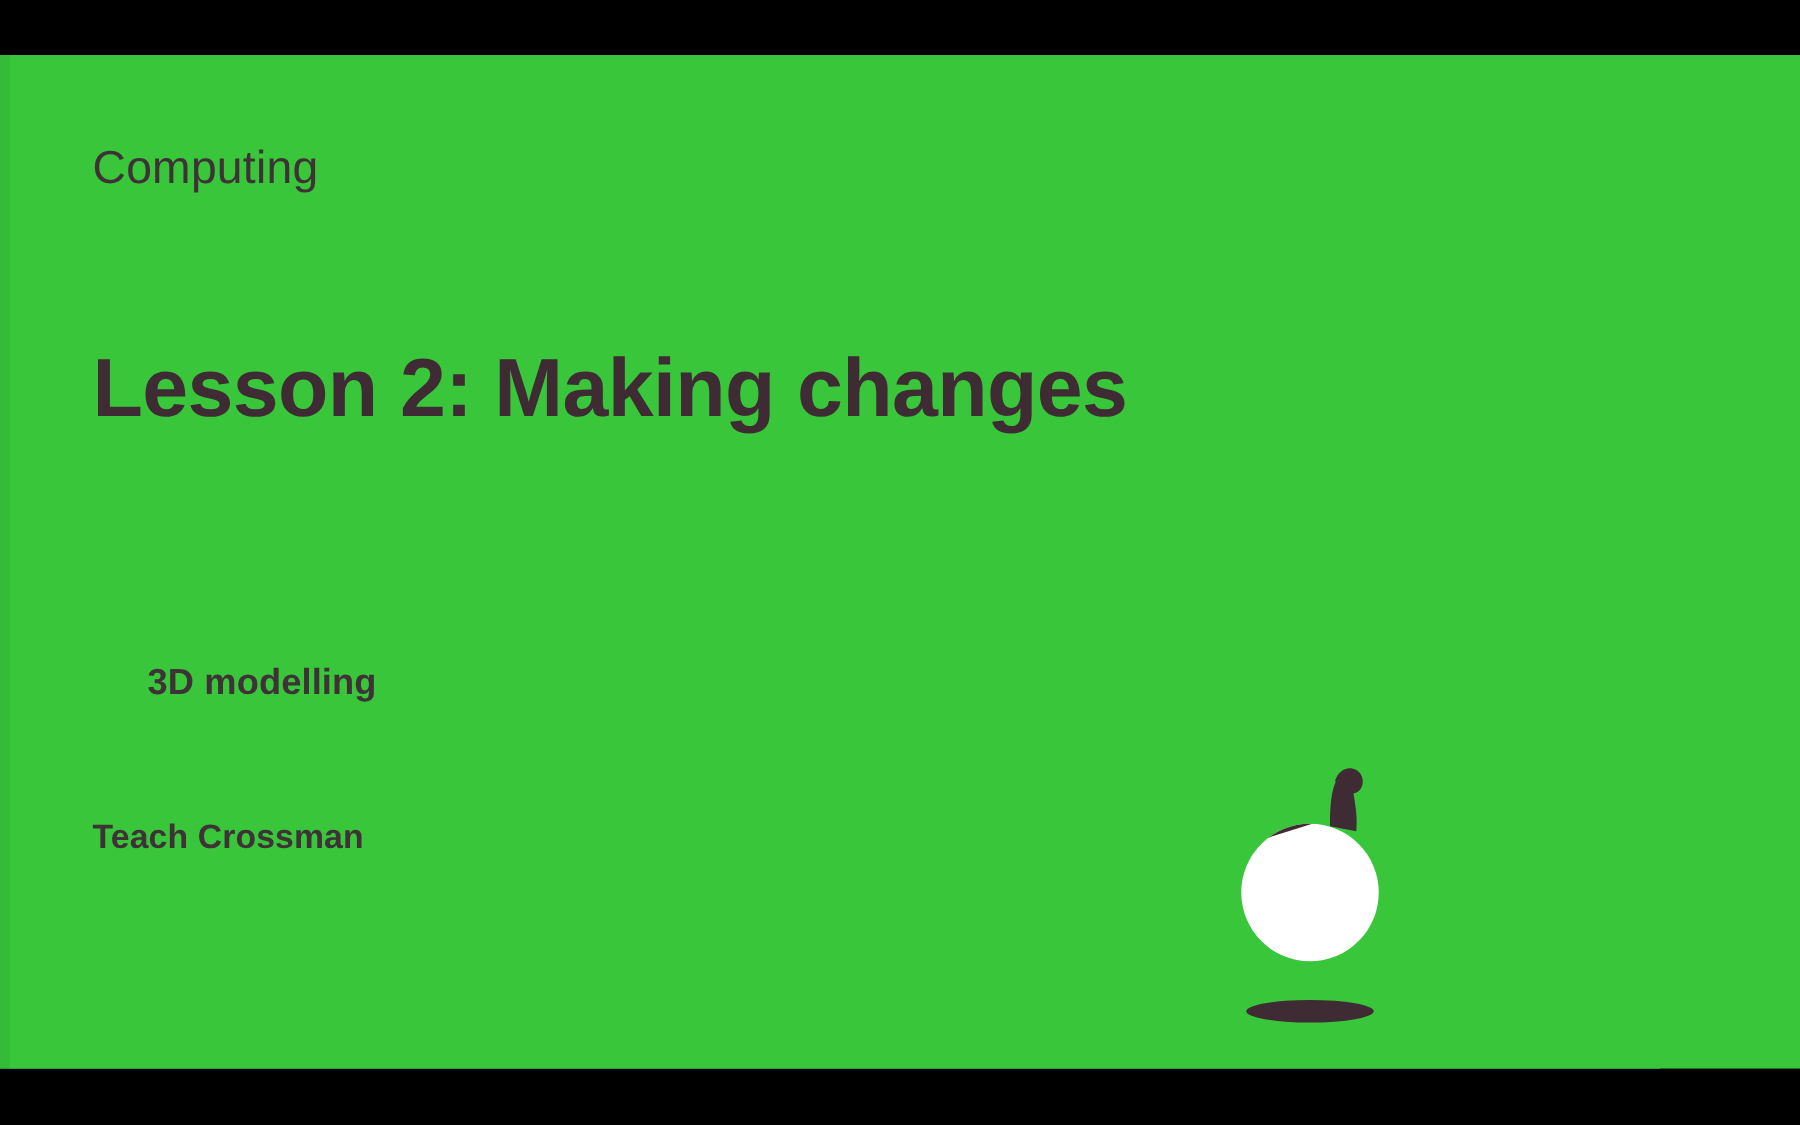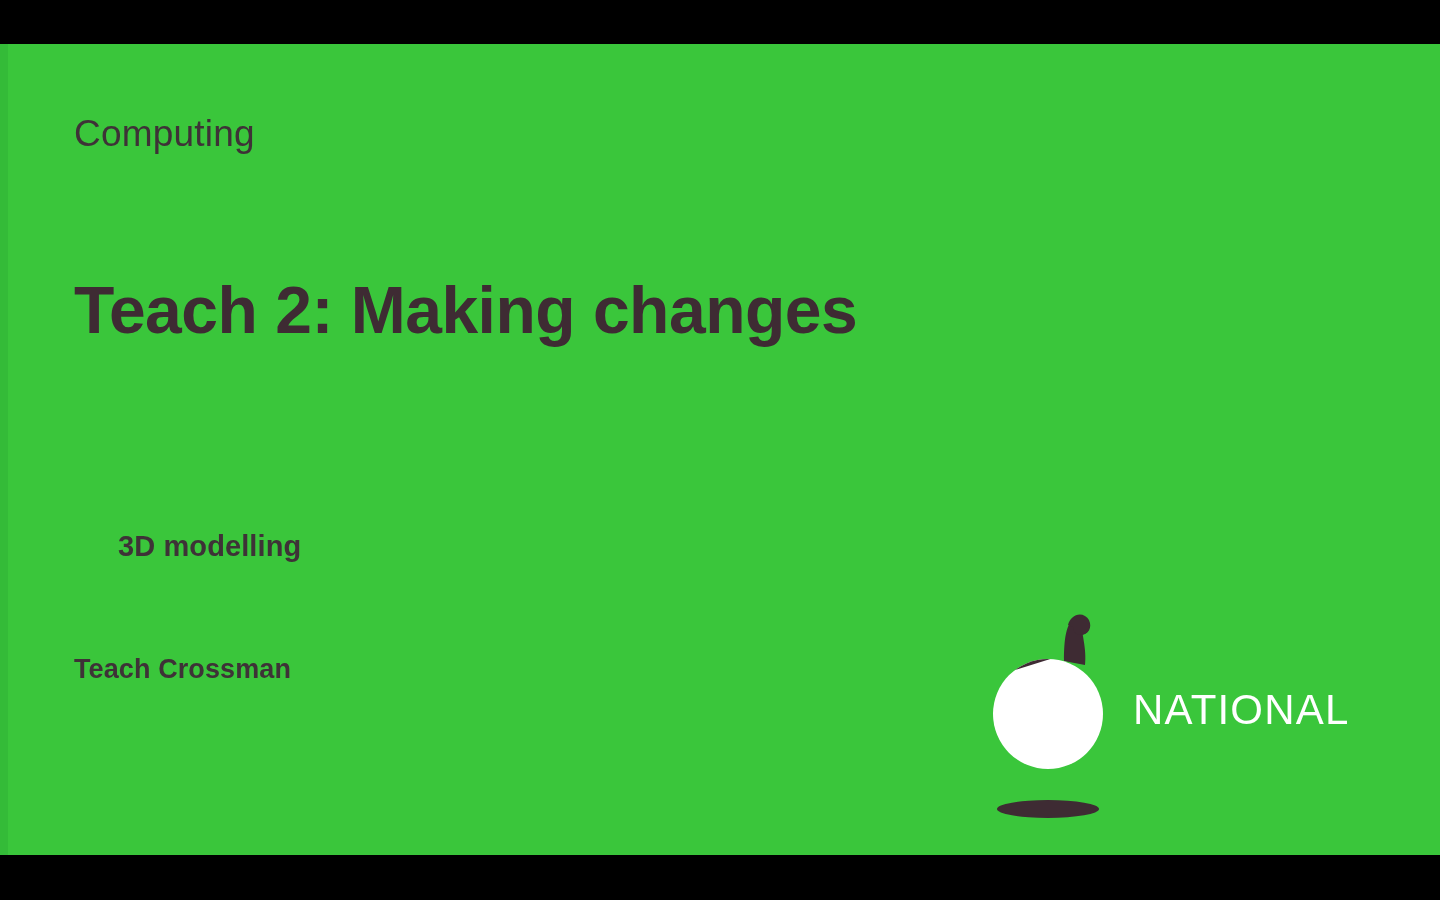--- a/index.html
+++ b/index.html
@@ -161,21 +161,21 @@
 <div id="slide-root">
 
   <div class="letterbox letterbox-top"></div>
 
   <div id="slide-canvas">
 
     <div id="left-edge-shade"></div>
 
     <div id="subject-label">Computing</div>
 
-    <h1 id="lesson-title">Teach 2: Making changes</h1>
+    <h1 id="lesson-title">Lesson 2: Making changes</h1>
 
     <div id="unit-label">3D modelling</div>
 
     <div id="teacher-name">Teach Crossman</div>
 
 
     <div id="oak-logo">
 
       <svg id="acorn-mark" viewBox="0 0 125 215">
 
@@ -191,21 +191,20 @@
           <clipPath id="capClip2">
             <polygon points="-20,75 140,25 140,-20 -20,-20"></polygon>
           </clipPath>
         </defs>
         <circle cx="58" cy="105" r="55" fill="#3E2B33" clip-path="url(#capClip2)"></circle>
 
         <ellipse cx="58" cy="200" rx="51" ry="9" fill="#3E2B33"></ellipse>
       </svg>
 
       <div id="logo-wordmark">
-        <span id="wordmark-national">NATIONAL</span>
       </div>
 
     </div>
 
   </div>
 
   <div class="letterbox letterbox-bottom"></div>
 
 </div>
 

